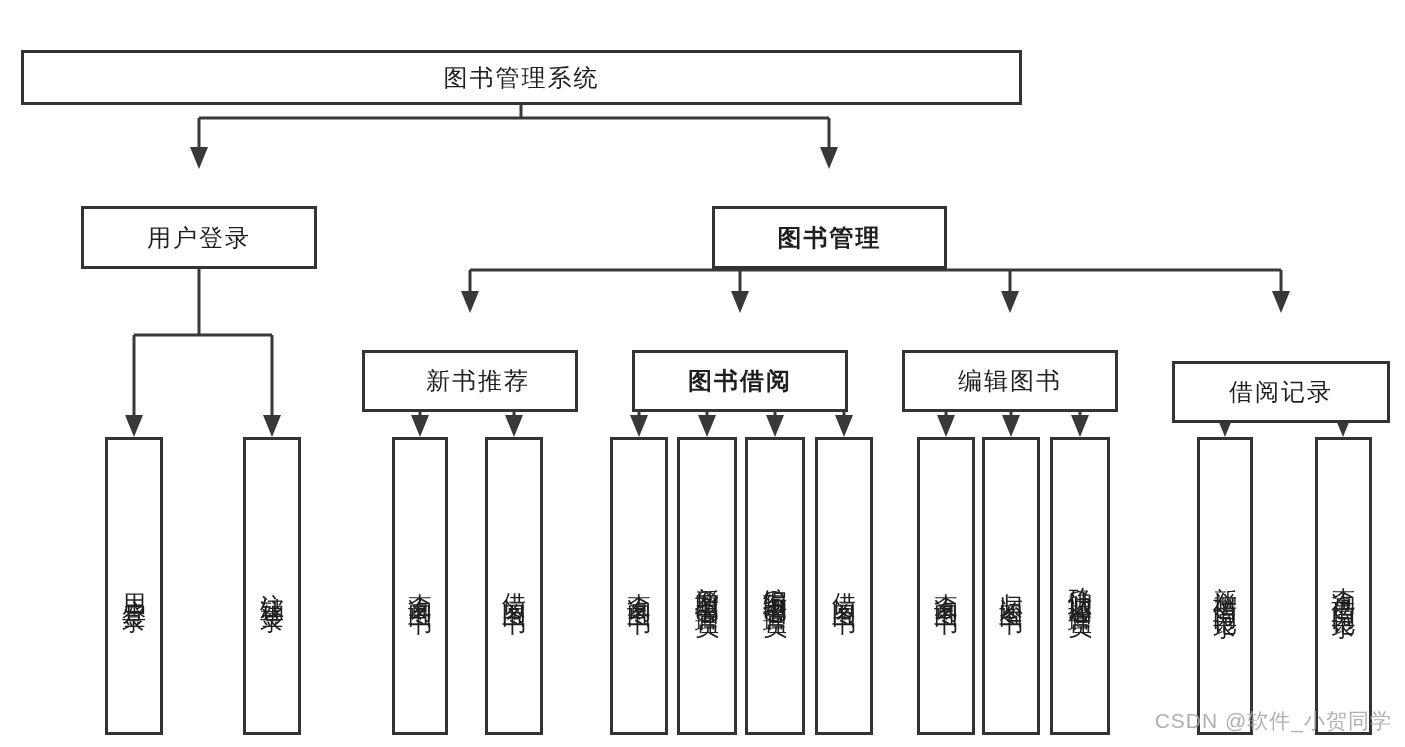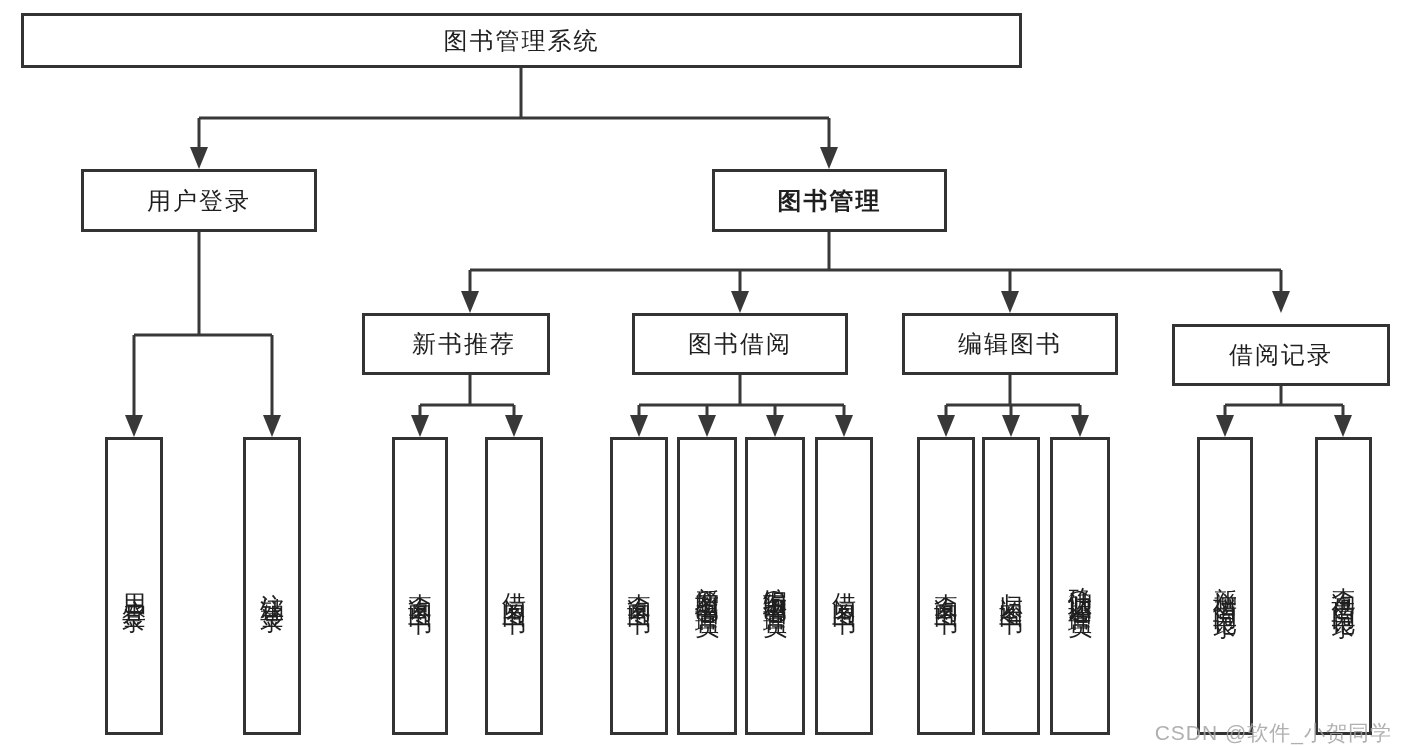--- a/index.html
+++ b/index.html
@@ -28,20 +28,21 @@
     position: absolute;
     box-sizing: border-box;
     border: 3px solid #333333;
     background: #ffffff;
     display: flex;
     align-items: center;
     justify-content: center;
     font-size: 24px;
     letter-spacing: 2px;
     z-index: 2;
+    margin-top: 37px;
   }
   .vbox {
     position: absolute;
     box-sizing: border-box;
     border: 3px solid #333333;
     background: #ffffff;
     display: flex;
     align-items: center;
     justify-content: center;
     writing-mode: vertical-rl;
@@ -49,21 +50,21 @@
     font-size: 24px;
     letter-spacing: 6px;
     top: 437px;
     height: 298px;
     z-index: 2;
   }
   .label { white-space: nowrap; }
   .watermark {
     position: absolute;
     right: 13px;
-    bottom: 0;
+    bottom: 12px;
     font-size: 21px;
     color: #a3a3a3;
     opacity: 0.85;
     letter-spacing: 1px;
     z-index: 3;
   }
 </style>
 </head>
 <body>
 
@@ -113,24 +114,24 @@
     <span class="label">图书管理系统</span>
   </div>
 
   <div class="hbox" style="left:81px; top:169px; width:236px; height:63px;">
     <span class="label">用户登录</span>
   </div>
   <div class="hbox" style="left:712px; top:169px; width:235px; height:63px;font-weight:bold;">
     <span class="label">图书管理</span>
   </div>
 
-  <div class="hbox" style="left:362px; top:313px; width:188px; height:62px;padding-left:16px;">
+  <div class="hbox" style="left:362px; top:313px; width:216px; height:62px;padding-left:16px;">
     <span class="label">新书推荐</span>
   </div>
-  <div class="hbox" style="left:632px; top:313px; width:216px; height:62px;">
+  <div class="hbox" style="left:632px; top:313px; width:216px; height:62px;font-weight:bold;">
     <span class="label">图书借阅</span>
   </div>
   <div class="hbox" style="left:902px; top:313px; width:216px; height:62px;">
     <span class="label">编辑图书</span>
   </div>
   <div class="hbox" style="left:1172px; top:324px; width:218px; height:62px;">
     <span class="label">借阅记录</span>
   </div>
 
   <div class="vbox" style="left:105px; width:58px;">

